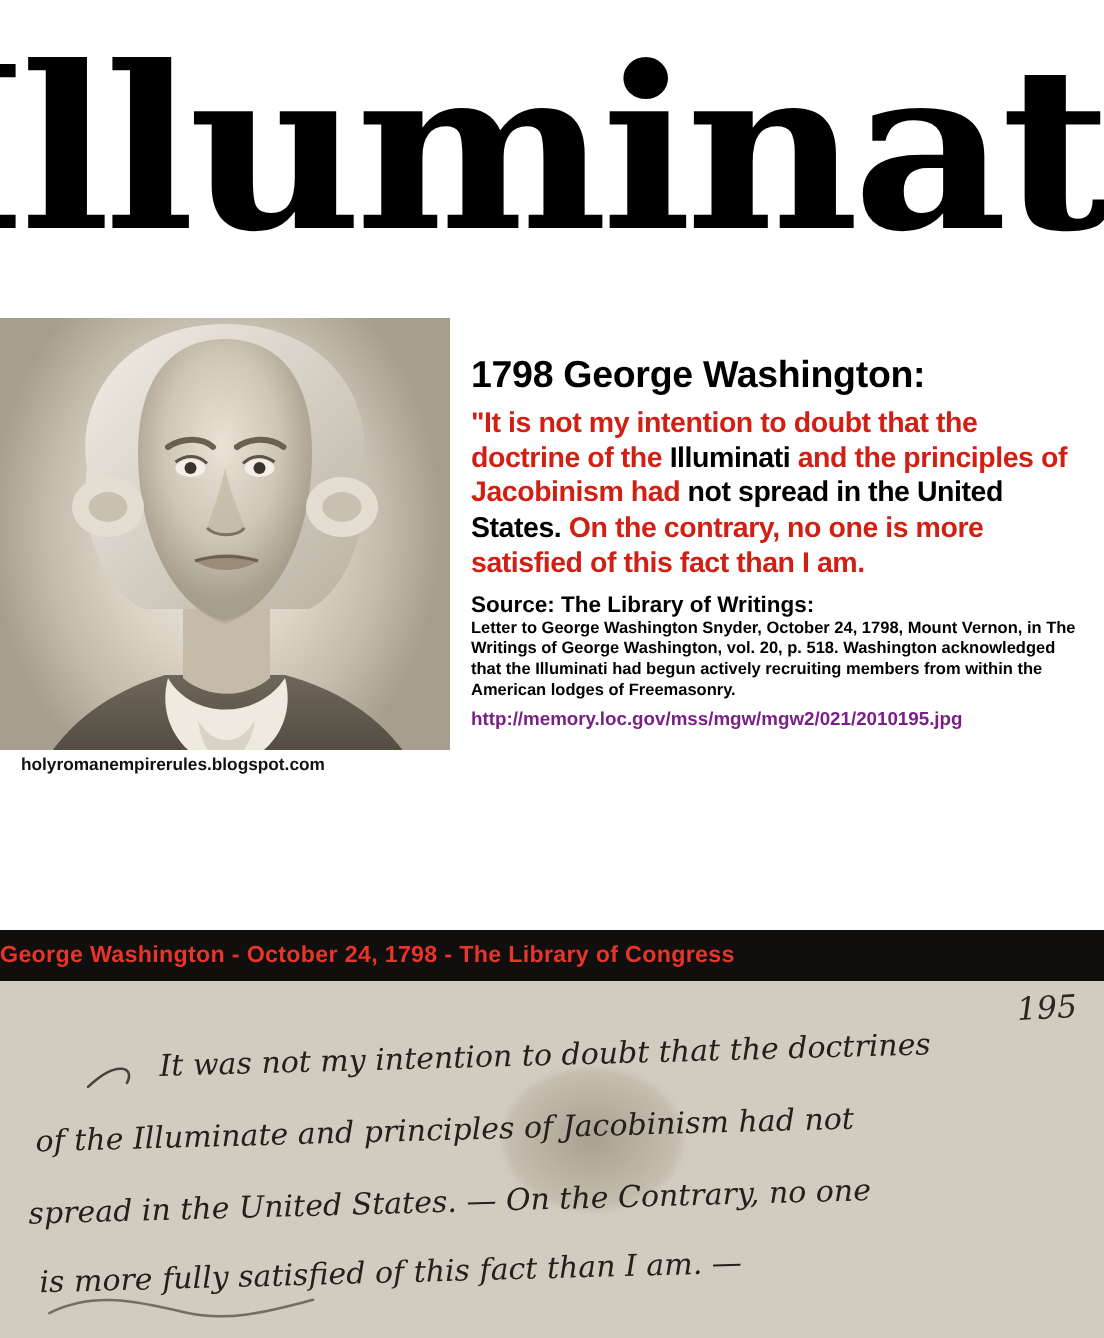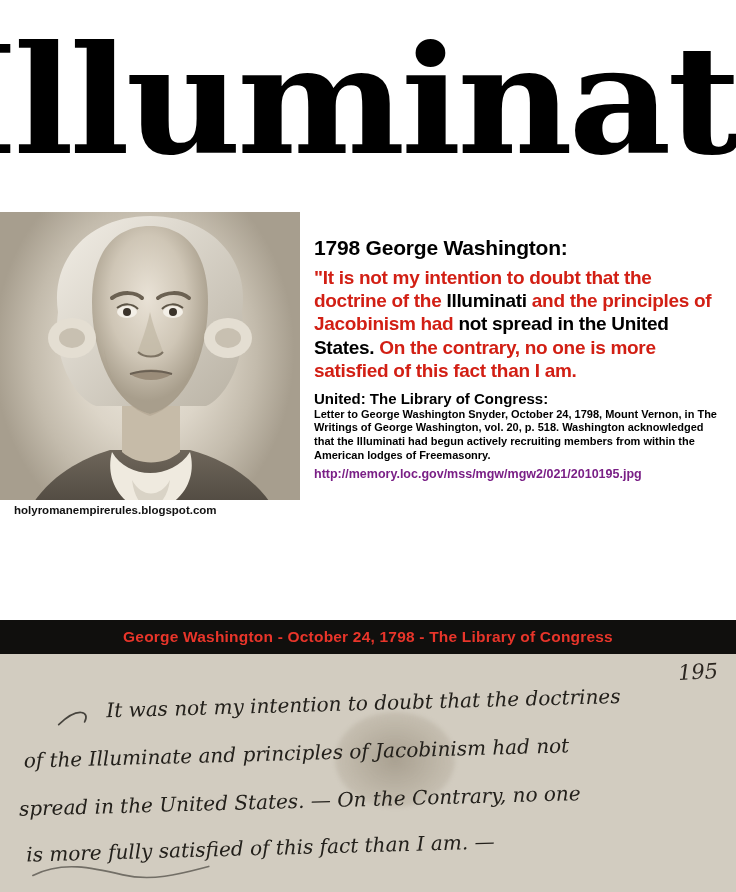--- a/index.html
+++ b/index.html
@@ -86,21 +86,21 @@
     font-family: "Liberation Sans", sans-serif;
   }
 
   .text-col {
     flex: 1;
     padding: 24px 12px 6px 14px;
     box-sizing: border-box;
     background: #ffffff;
   }
   .headline {
-    font-size: 21px;
+    font-size: 25px;
     font-weight: bold;
     color: #000000;
     margin: 0 0 6px 0;
     letter-spacing: -0.2px;
   }
   .quote {
     font-size: 19px;
     font-weight: bold;
     line-height: 1.22;
     color: #d21f14;
@@ -132,21 +132,20 @@
   
   .manuscript {
     flex: 1;
     position: relative;
     background: #100f0d;
     overflow: hidden;
   }
   .ms-caption {
     position: relative;
     z-index: 3;
-    text-align: center;
     color: #e8352a;
     font-size: 15.5px;
     font-weight: bold;
     padding: 8px 0 7px 0;
     background: #100f0d;
     letter-spacing: 0.2px;
   }
   .ms-paper {
     position: absolute;
     left: 0;
@@ -264,21 +263,21 @@
         <path d="M104 186 C 108 218, 124 244, 150 252 C 176 244, 192 218, 196 186 C 190 224, 174 246, 150 254 C 126 246, 110 224, 104 186 Z" fill="#a89c88" opacity="0.45"></path>
 
         <rect x="0" y="0" width="300" height="408" fill="none"></rect>
       </svg>
       <div class="watermark">holyromanempirerules.blogspot.com</div>
     </div>
 
     <div class="text-col">
       <div class="headline">1798 George Washington:</div>
       <div class="quote"><span>"It is not my intention to doubt that the doctrine of the </span><span class="blk">Illuminati</span><span> and the principles of Jacobinism had </span><span class="blk">not spread in the United States.</span><span> On the contrary, no one is more satisfied of this fact than I am.</span></div>
-      <div class="source-head">United: The Library of Congress:</div>
+      <div class="source-head">Source: The Library of Writings:</div>
       <div class="source-body">Letter to George Washington Snyder, October 24, 1798, Mount Vernon, in The Writings of George Washington, vol. 20, p. 518. Washington acknowledged that the Illuminati had begun actively recruiting members from within the American lodges of Freemasonry.</div>
       <div class="url">http://memory.loc.gov/mss/mgw/mgw2/021/2010195.jpg</div>
     </div>
 
   </div>
 
   <div class="manuscript">
     <div class="ms-caption">George Washington - October 24, 1798 - The Library of Congress</div>
     <div class="ms-paper"></div>
     <div class="ms-stain"></div>

